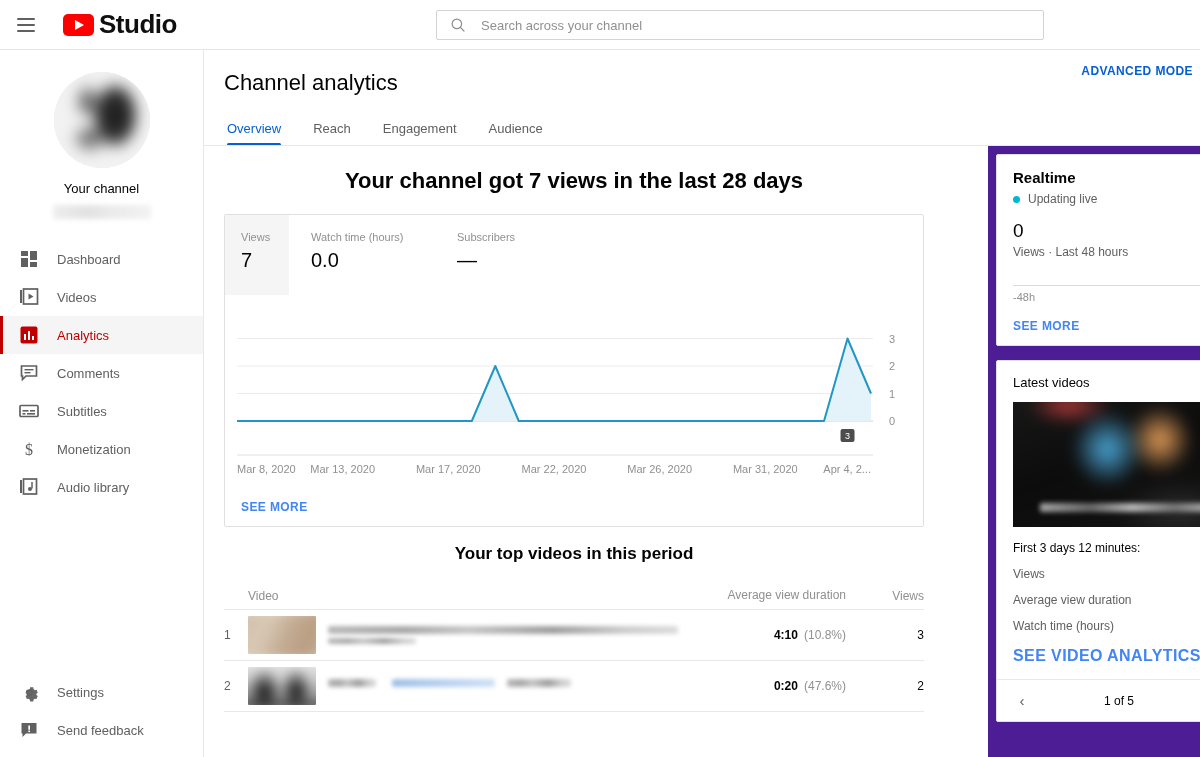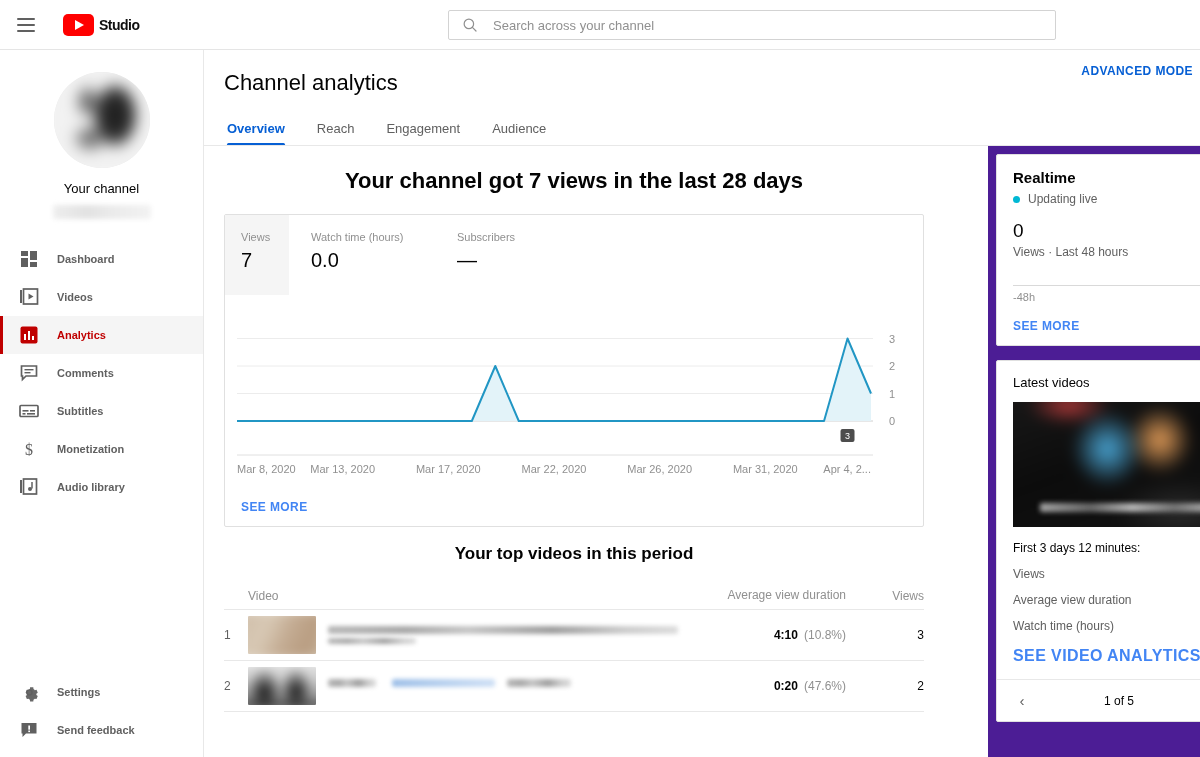--- a/index.html
+++ b/index.html
@@ -43,24 +43,24 @@
     display: flex; align-items: center; justify-content: center;
   }
   .yt-logo .tri {
     width: 0; height: 0;
     border-left: 9px solid #fff;
     border-top: 5.5px solid transparent;
     border-bottom: 5.5px solid transparent;
     margin-left: 2px;
   }
   .brand-text {
-    font-size: 14px; font-weight: bold; letter-spacing: -0.5px; color: #0f0f0f;
+    font-size: 26px; font-weight: bold; letter-spacing: -0.5px; color: #0f0f0f;
   }
   .searchwrap {
-    position: absolute; left: 448px; top: 10px;
+    position: absolute; left: 436px; top: 10px;
     width: 608px; height: 30px;
   }
   .searchbox {
     width: 100%; height: 100%;
     border: 1px solid #d3d3d3;
     border-radius: 2px;
     display: flex; align-items: center;
     padding: 0 12px;
     background: #fff;
   }
@@ -111,21 +111,21 @@
   .nav-item {
     height: 38px; display: flex; align-items: center;
     padding-left: 17px; cursor: pointer; position: relative;
     color: #606060;
   }
   .nav-item .ico {
     width: 24px; height: 24px; flex: none;
     display: flex; align-items: center; justify-content: center;
     margin-right: 16px;
   }
-  .nav-item .lbl { font-size: 11px; font-weight: bold; }
+  .nav-item .lbl { font-size: 13px; }
   .nav-item.active { background: #f5f5f5; color: #c00000; }
   .nav-item.active::before {
     content: ""; position: absolute; left: 0; top: 0; bottom: 0;
     width: 3px; background: #c00000;
   }
   .nav-bottom { position: absolute; bottom: 8px; left: 0; width: 100%; }
 
   
   .main {
     position: absolute; top: 50px; left: 204px;
@@ -160,21 +160,21 @@
   }
   .tabs {
     position: absolute; left: 20px; bottom: 0;
     display: flex; gap: 0;
   }
   .tab {
     font-size: 13px; color: #606060; padding: 0 16px 10px 16px;
     cursor: pointer; position: relative;
   }
   .tab:first-child { padding-left: 3px; }
-  .tab.active { color: #065fd4; font-weight: bold; }
+  .tab.active { color: #065fd4; font-weight: normal; }
   .tab.active::after {
     content: ""; position: absolute; left: 3px; right: 16px; bottom: 0;
     height: 3px; background: #065fd4; border-radius: 2px;
   }
   .head-divider {
     position: absolute; left: 0; right: 0; bottom: 0; height: 1px; background: #e8e8e8;
   }
 
   .content-area {
     position: relative;

